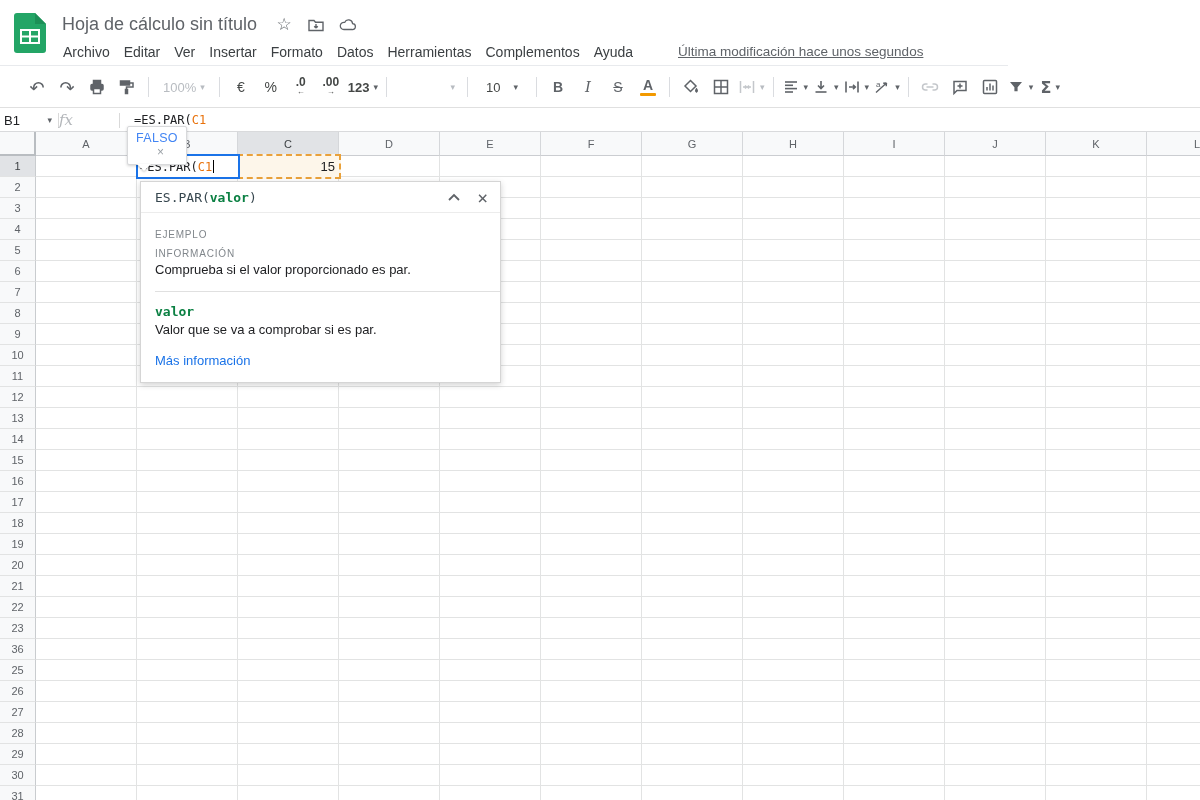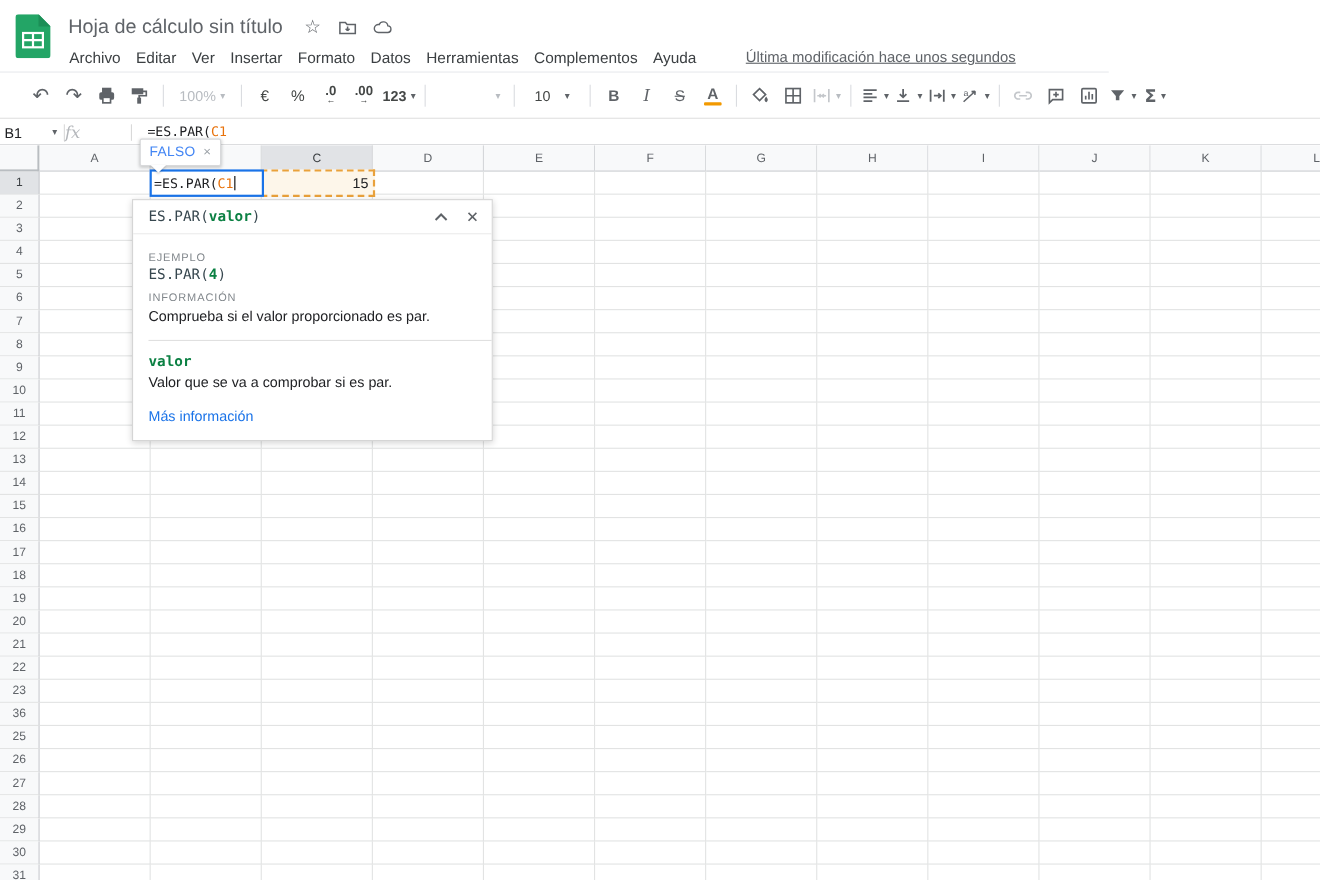--- a/index.html
+++ b/index.html
@@ -76,28 +76,28 @@
     border:2px solid #1a73e8; z-index:10; display:flex; align-items:center; padding-left:2px;
     font-family:"DejaVu Sans Mono", monospace; font-size:12px; color:#202124; }
   .caret { display:inline-block; width:1px; height:13px; background:#000; margin-left:1px; }
   .cell-c1 { position:absolute; left:237px; top:22px; width:104px; height:25px;
     border:2px dashed #e9a13b; background:#fdf6ea; z-index:9; display:flex; align-items:center;
     justify-content:flex-end; padding-right:4px; font-size:13px; color:#202124; }
 
   
   .falso-tip { position:absolute; left:127px; top:126px; background:#fff; border:1px solid #d8d9db;
     border-radius:2px; box-shadow:0 1px 3px rgba(0,0,0,.18); padding:4px 8px 5px 8px; z-index:60;
-    display:flex; align-items:center; font-size:12.5px; }
+    display:flex; align-items:center; font-size:12.5px;flex-direction:column; }
   .falso-val { color:#4285f4; letter-spacing:.3px; }
   .falso-x { color:#9aa0a6; margin-left:7px; font-size:12px; }
   .falso-tip:after { content:""; position:absolute; left:9px; bottom:-7px; border:7px solid transparent;
     border-top-color:#fff; border-bottom:0; filter:drop-shadow(0 1px 1px rgba(0,0,0,.25)); }
 
   
-  .fn-popup { position:absolute; left:120px; top:181px; width:328px; background:#fff;
+  .fn-popup { position:absolute; left:140px; top:181px; width:361px; background:#fff;
     border:1px solid #d5d5d5; box-shadow:0 2px 6px rgba(0,0,0,.18); z-index:50; }
   .fn-head { display:flex; align-items:center; padding:8px 12px 7px 14px; border-bottom:1px solid #ececec;
     font-family:"DejaVu Sans Mono", monospace; font-size:13px; color:#37474f; }
   .fn-head .spacer { flex:1; }
   .fn-head-ic { color:#5f6368; margin-left:16px; display:flex; align-items:center; }
   .fn-close { font-size:18px; line-height:14px; color:#5f6368; }
   .fn-body { padding:8px 0 14px 14px; }
   .fn-label { font-size:10px; letter-spacing:.8px; color:#80868b; margin-top:8px; }
   .fn-mono { font-family:"DejaVu Sans Mono", monospace; font-size:13px; color:#37474f; margin-top:3px; }
   .green { color:#0b8043; }
@@ -810,23 +810,20 @@
     <span class="spacer"></span>
     <span class="fn-head-ic">
       <svg width="14" height="9" viewBox="0 0 14 9" fill="none" stroke="#5f6368" stroke-width="1.8">
         <path d="M2 7 L7 2 L12 7"></path>
       </svg>
     </span>
     <span class="fn-head-ic fn-close">×</span>
   </div>
   <div class="fn-body">
     <div class="fn-label">EJEMPLO</div>
-    <div class="fn-mono">
-      <span>ES.PAR(</span><span class="green" style="font-weight:bold;">4</span><span>)</span>
-    </div>
     <div class="fn-label">INFORMACIÓN</div>
     <div class="fn-info">Comprueba si el valor proporcionado es par.</div>
     <hr class="fn-div">
     <div class="fn-arg green">valor</div>
     <div class="fn-info">Valor que se va a comprobar si es par.</div>
     <div class="fn-link">Más información</div>
   </div>
 </div>
 
 </body></html>

